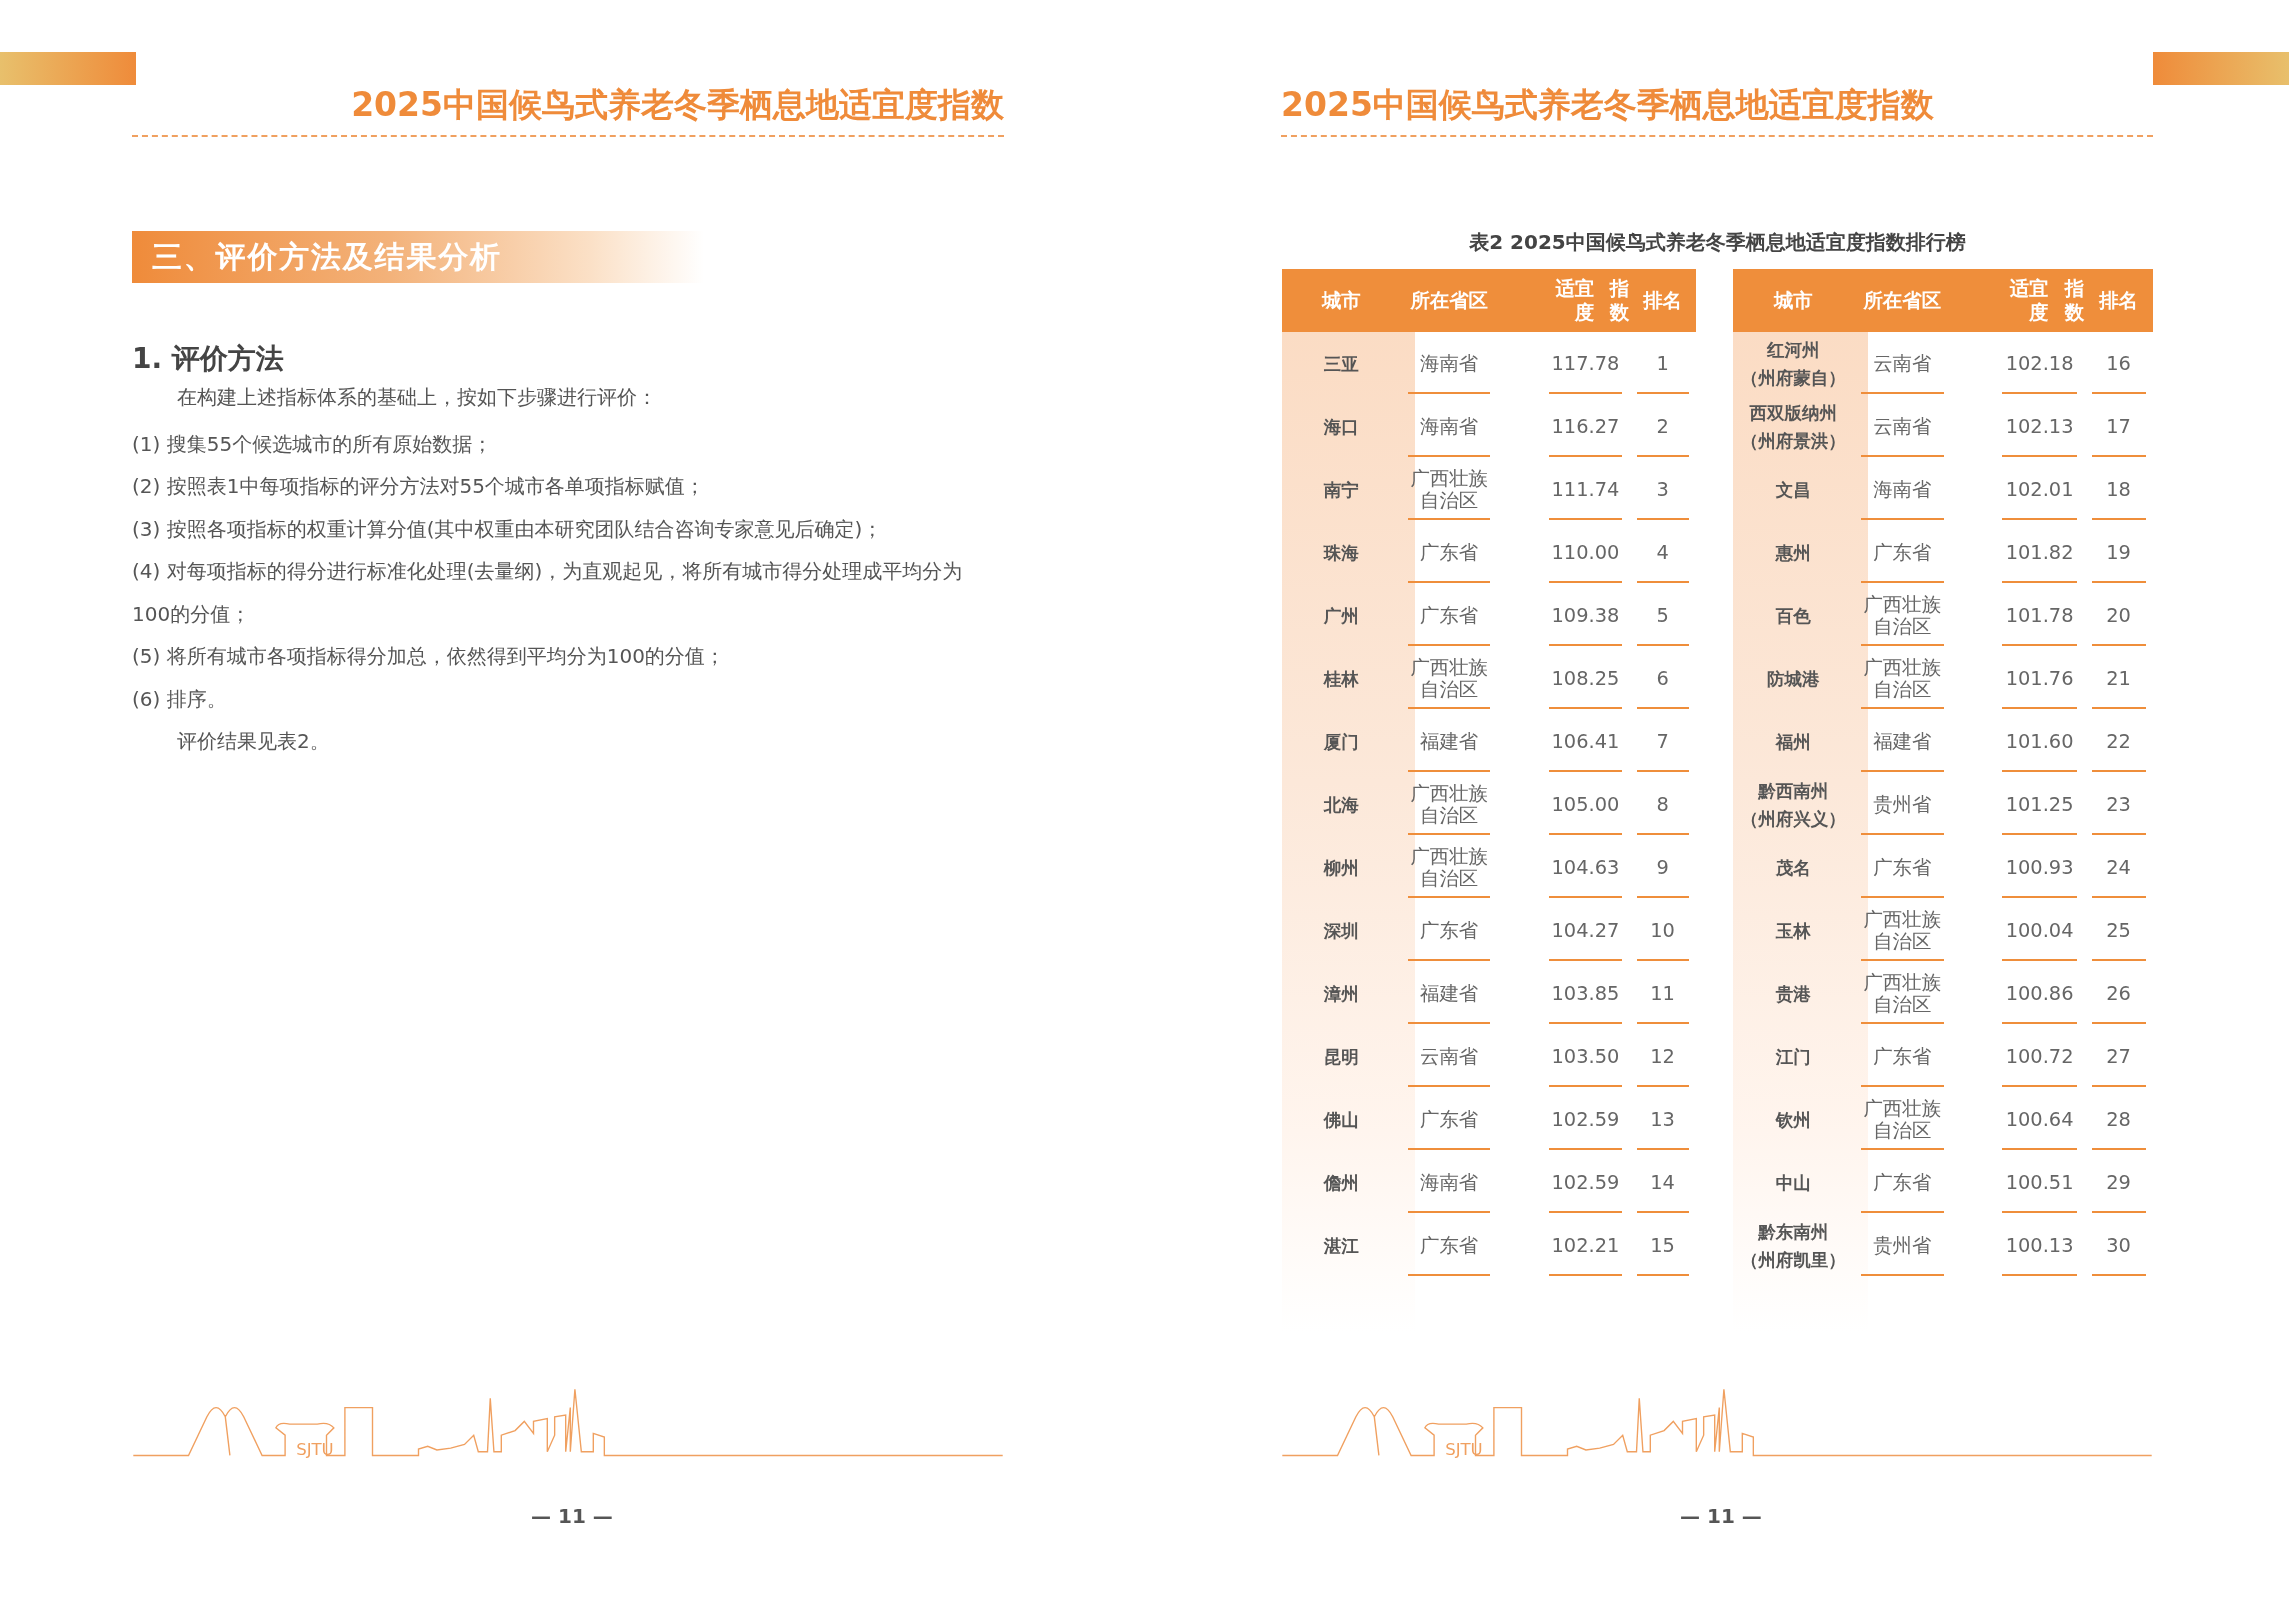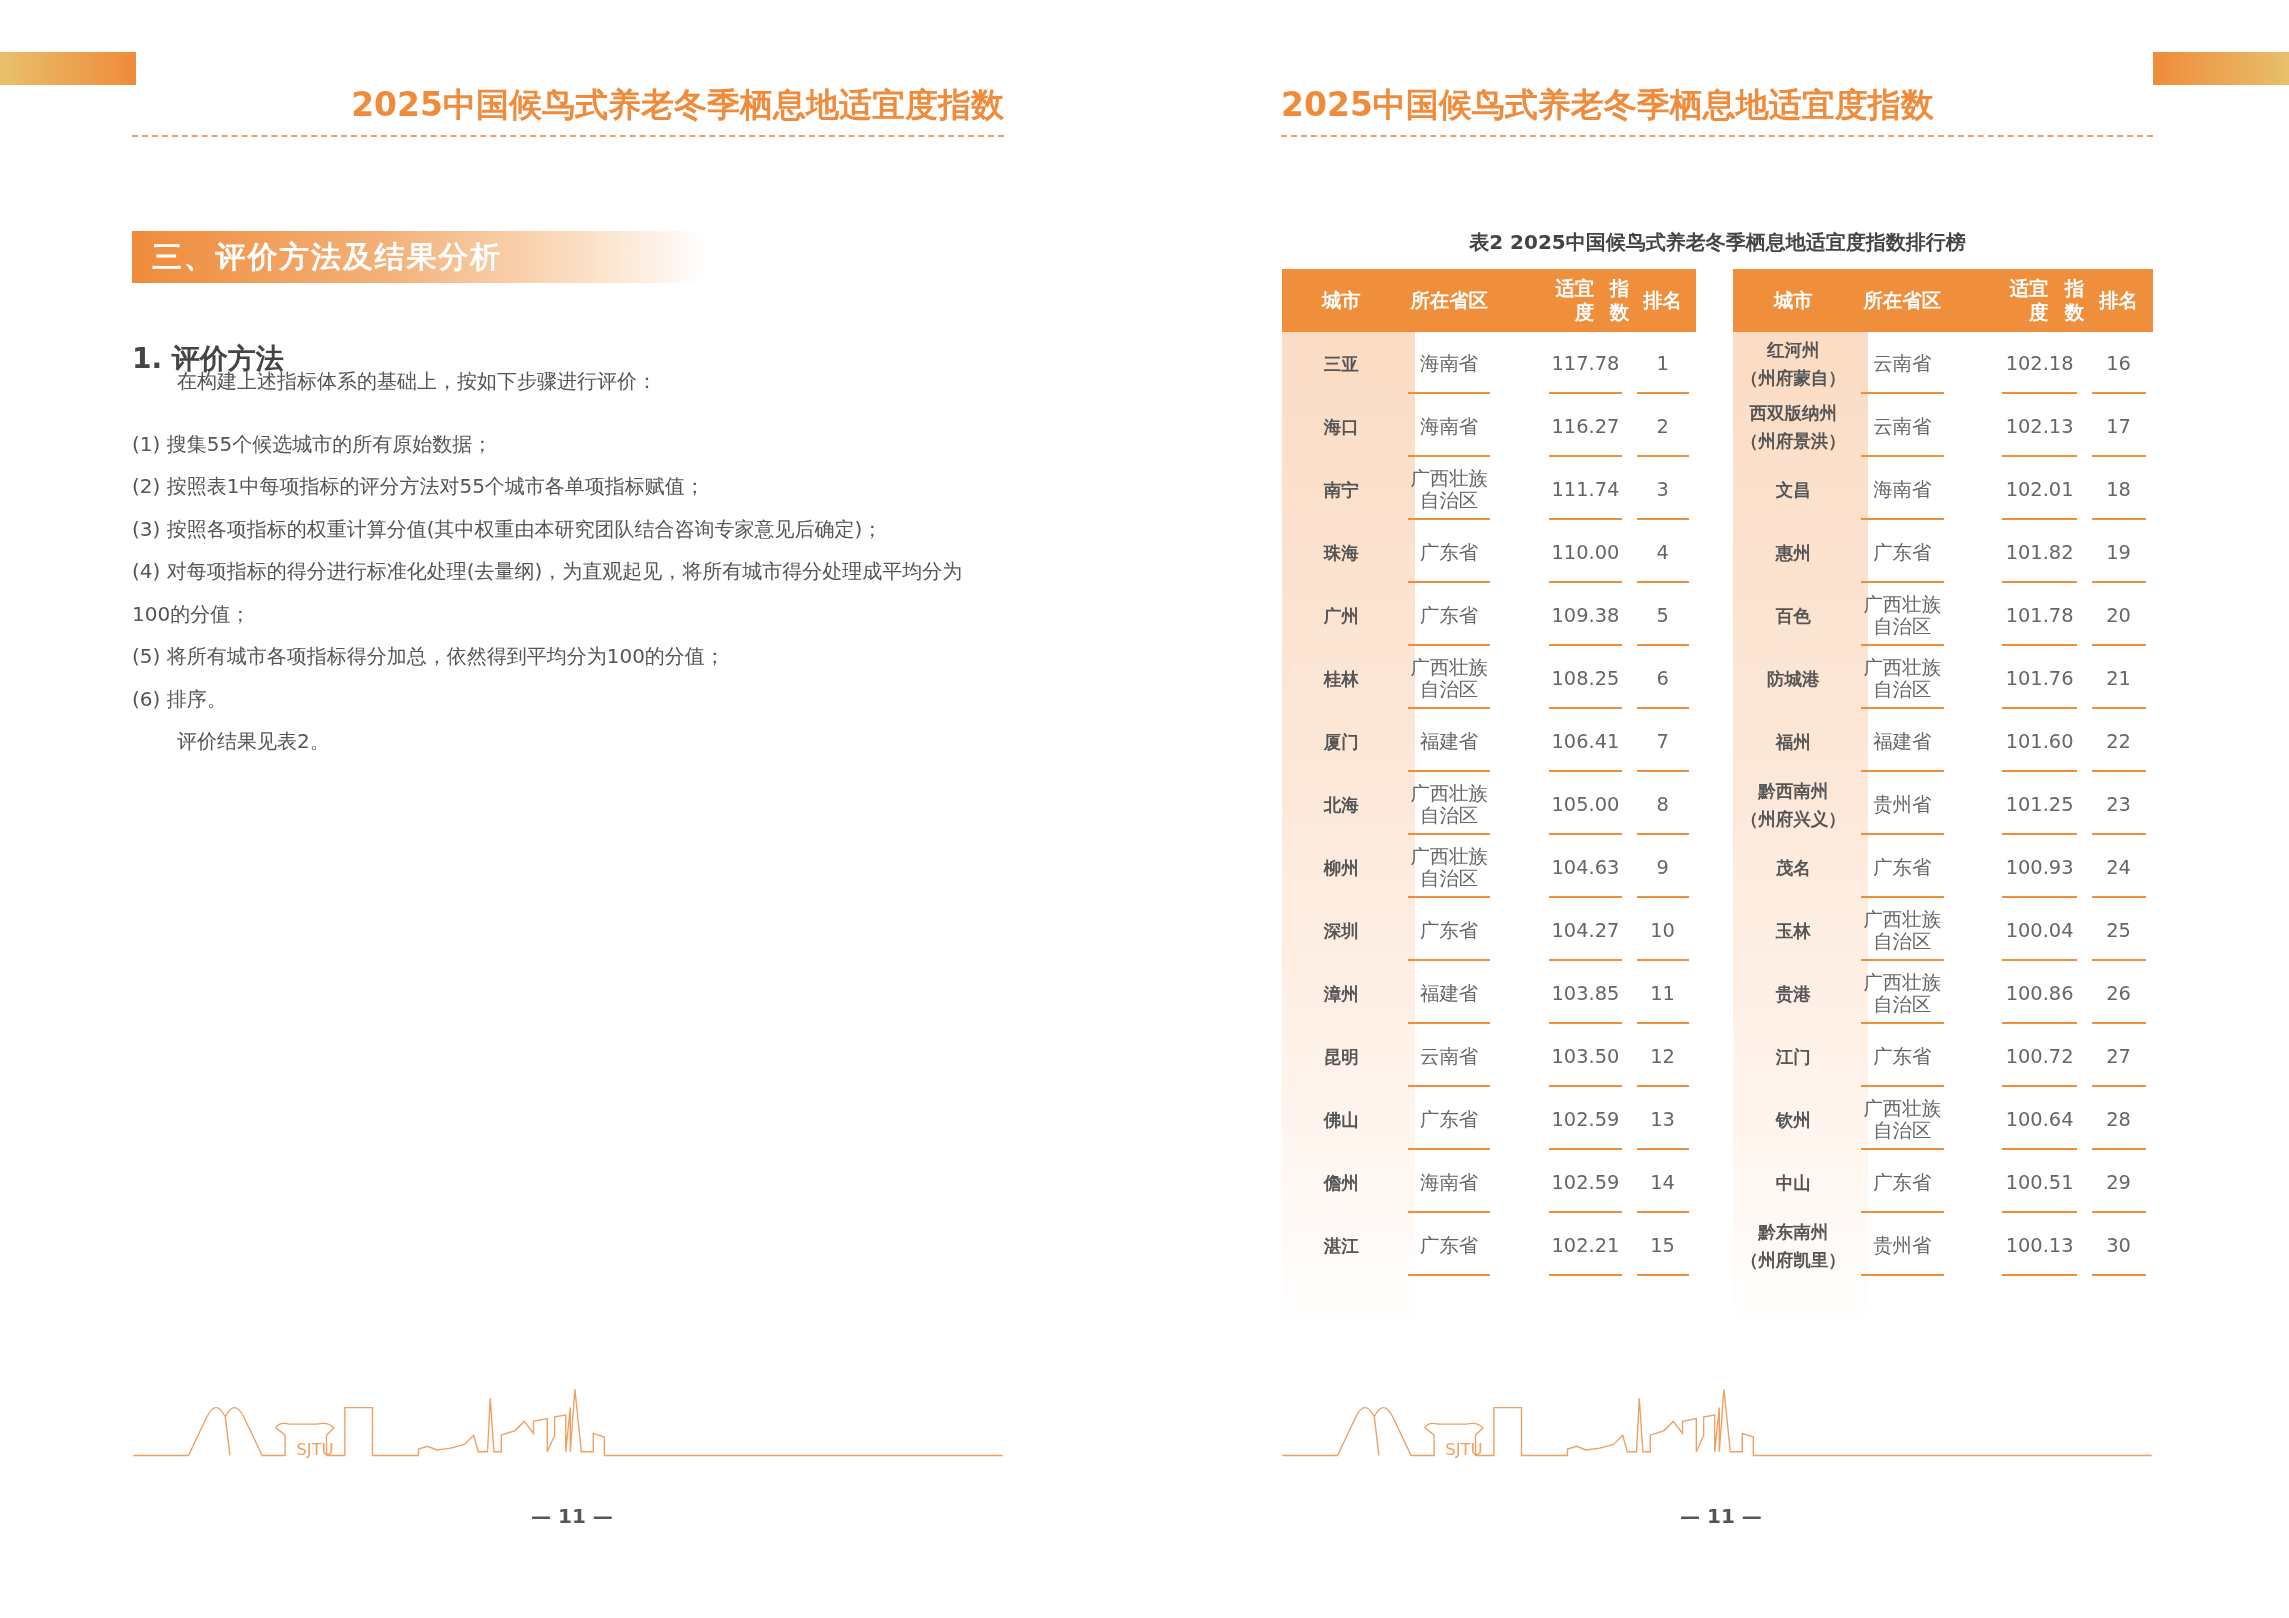--- a/index.html
+++ b/index.html
@@ -62,21 +62,21 @@
 
 <div class="tab-left"></div>
 <div class="run-title left">2025中国候鸟式养老冬季栖息地适宜度指数</div>
 <div class="dash left"></div>
 
 <div class="section-banner">
   <span>三、评价方法及结果分析</span>
 </div>
 <div class="h2">1. 评价方法</div>
 
-<div class="para indent" style="top:368px;">在构建上述指标体系的基础上，按如下步骤进行评价：</div>
+<div class="para indent" style="top:384px;">在构建上述指标体系的基础上，按如下步骤进行评价：</div>
 <div class="para" style="top:431px;">(1) 搜集55个候选城市的所有原始数据；</div>
 <div class="para" style="top:473px;">(2) 按照表1中每项指标的评分方法对55个城市各单项指标赋值；</div>
 <div class="para" style="top:516px;">(3) 按照各项指标的权重计算分值(其中权重由本研究团队结合咨询专家意见后确定)；</div>
 <div class="para" style="top:558px;">(4) 对每项指标的得分进行标准化处理(去量纲)，为直观起见，将所有城市得分处理成平均分为</div>
 <div class="para" style="top:601px;">100的分值；</div>
 <div class="para" style="top:643px;">(5) 将所有城市各项指标得分加总，依然得到平均分为100的分值；</div>
 <div class="para" style="top:686px;">(6) 排序。</div>
 <div class="para indent" style="top:728px;">评价结果见表2。</div>
 
 <svg class="skyline left" viewBox="0 0 945 100" preserveaspmxratio="none">

